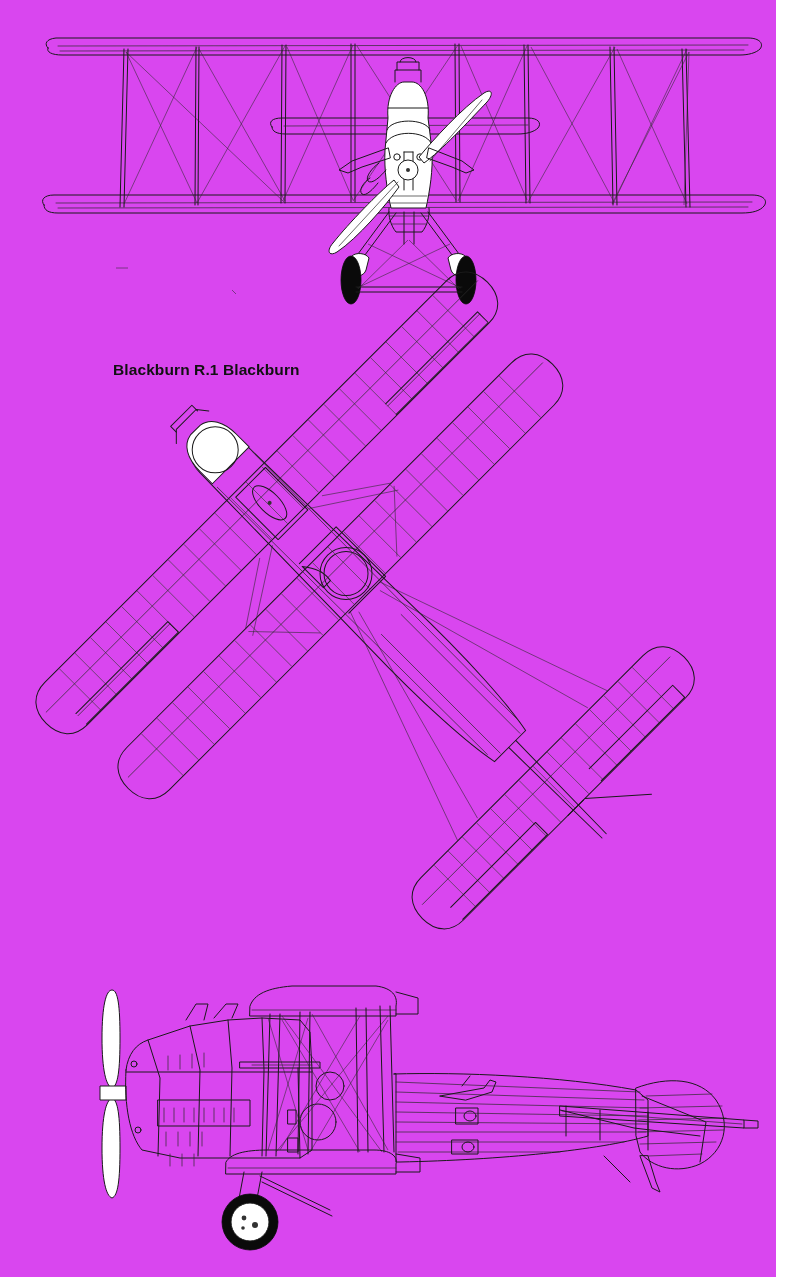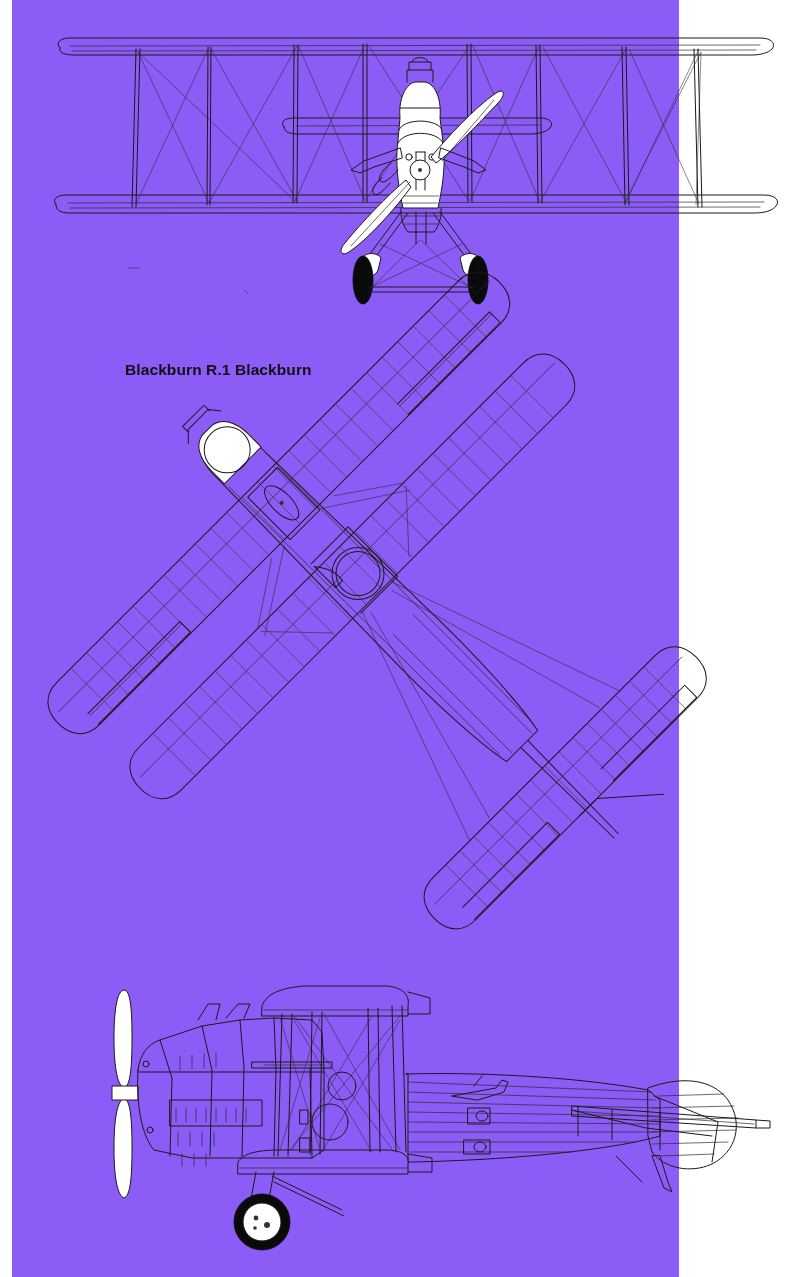--- a/index.html
+++ b/index.html
@@ -1,18 +1,18 @@
 <!DOCTYPE html>
 <html><head>
 <meta charset="utf-8">
 <style>
   html,body{margin:0;padding:0;background:#ffffff;}
   body{width:808px;height:1277px;position:relative;overflow:hidden;
        font-family:"Liberation Sans", sans-serif;}
-  #stage{position:absolute;left:12px;top:0;width:667px;height:1277px;background:#8b5cf6;}
+  #stage{position:absolute;left:0;top:0;width:776px;height:1277px;background:#d946ef;}
   .view{position:absolute;}
   #front-view{left:0;top:0;width:808px;height:330px;}
   #plan-view{left:0;top:320px;width:808px;height:650px;}
   #side-view{left:0;top:960px;width:808px;height:317px;}
   #caption{position:absolute;left:113px;top:361px;font-size:15.5px;font-weight:bold;
            color:#111111;letter-spacing:0.1px;white-space:nowrap;}
   svg{display:block;overflow:visible;}
   .ln{fill:none;stroke:#1a1a1a;stroke-width:1;stroke-linecap:round;stroke-linejoin:round;}
   .lnt{fill:none;stroke:#2b2b2b;stroke-width:0.7;stroke-linecap:round;}
   .lnr{fill:none;stroke:#3d3d3d;stroke-width:0.65;stroke-linecap:round;}

